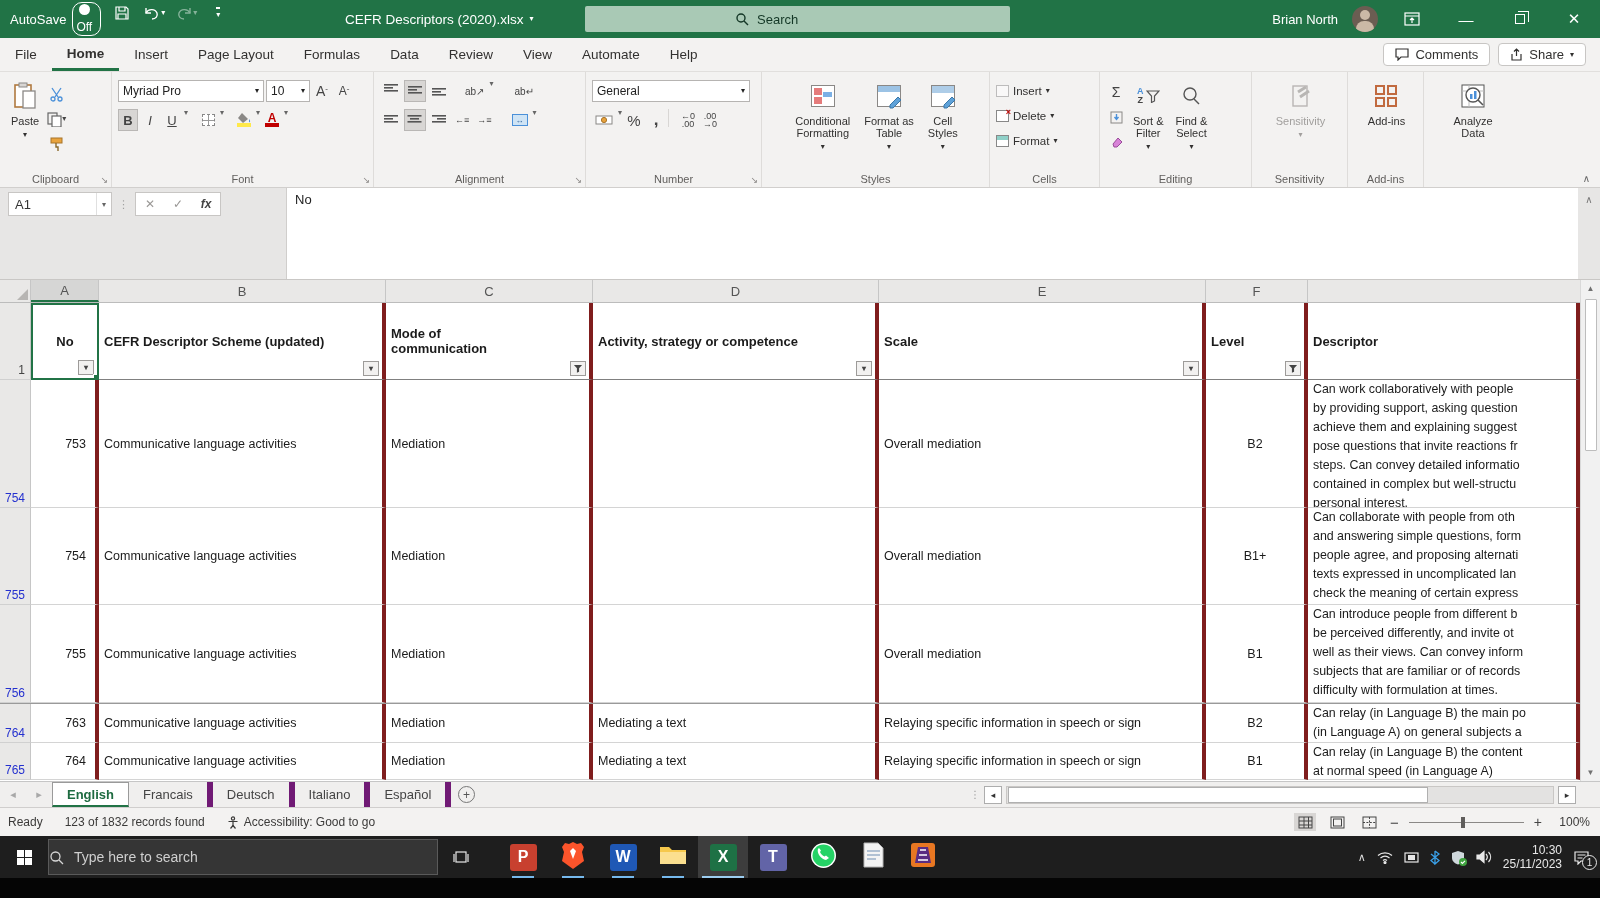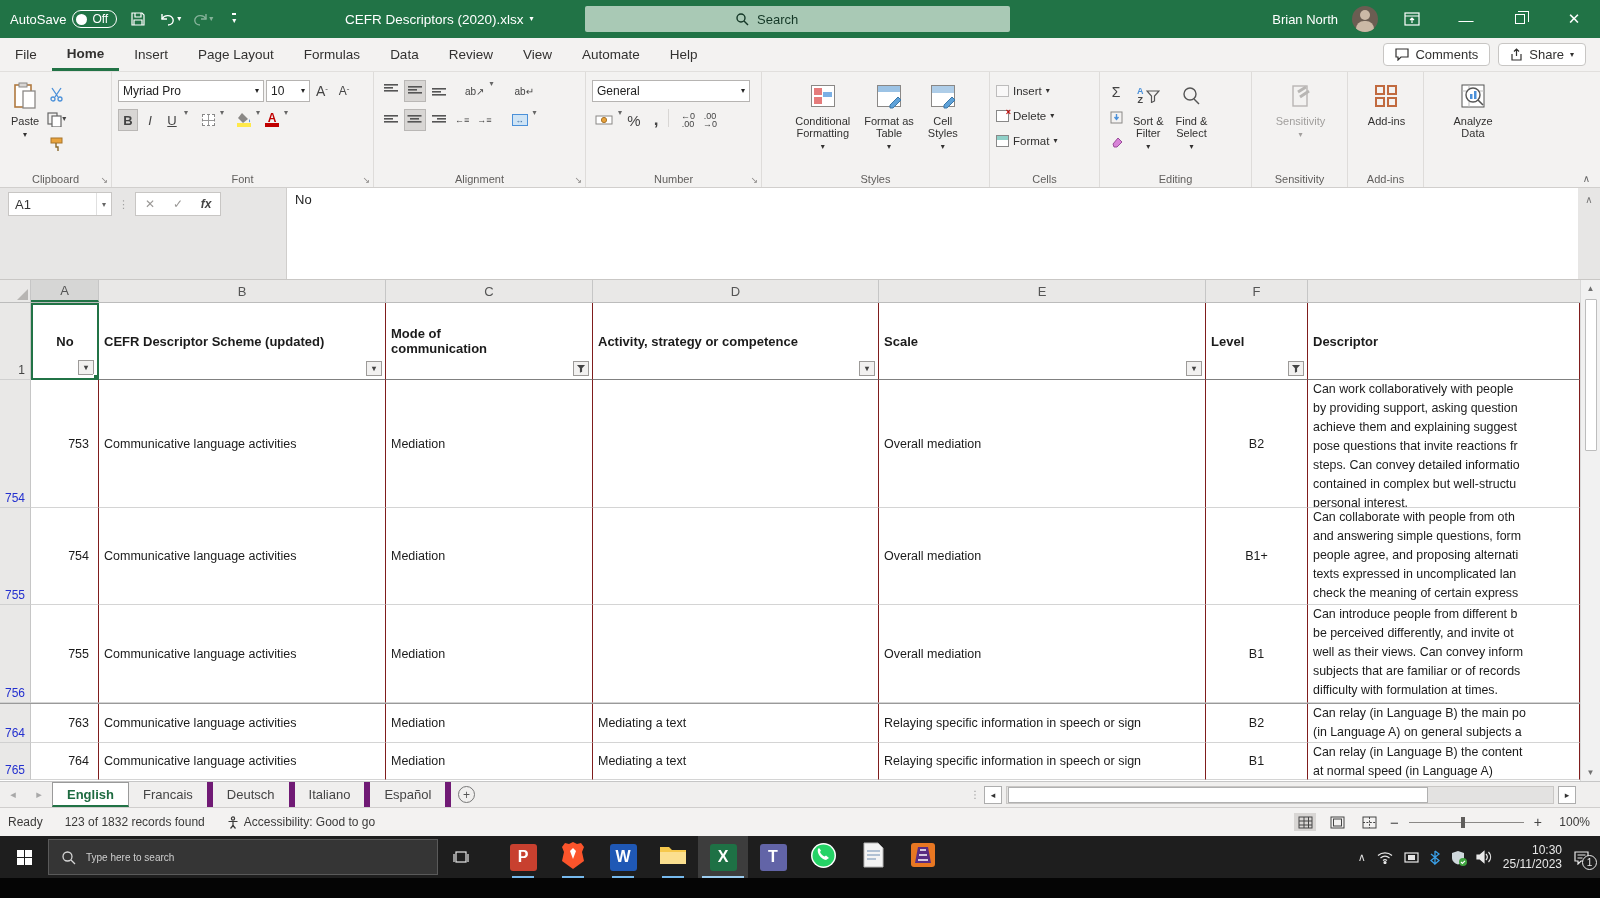--- a/index.html
+++ b/index.html
@@ -2,21 +2,21 @@
 <html><head>
 <meta charset="utf-8">
 <style>
   * { box-sizing: border-box; margin: 0; padding: 0; }
   html,body { width:1600px; height:900px; overflow:hidden; font-family:"Liberation Sans",sans-serif; background:#fff; }
 
   
   .titlebar{height:38px;background:#217346;color:#fff;display:flex;align-items:center;position:relative;font-size:13px;}
   .tb-left{display:flex;gap:10px;padding-left:10px;}
   .autosave{display:flex;align-items:center;gap:6px;}
-  .as-pill{display:flex;align-items:center;gap:5px;border:1px solid #fff;border-radius:10px;padding:1px 8px 1px 3px;font-size:12px;}
+  .as-pill{display:flex;align-items:center;gap:5px;border:1px solid #fff;border-radius:10px;padding:1px 8px 1px 3px;font-size:12px;flex-direction:column;}
   .as-knob{width:11px;height:11px;border-radius:50%;background:#fff;}
   .tb-ico{width:22px;height:22px;display:flex;align-items:center;justify-content:center;color:#fff;}
   .tb-ico svg{display:block;}
   .dim{opacity:.45;}
   .chev{font-size:8px;line-height:1;}
   .tb-title{position:absolute;left:345px;top:0;height:38px;display:flex;align-items:center;gap:6px;font-size:13.5px;}
   .tb-search{position:absolute;left:585px;top:6px;width:425px;height:26px;background:#a9c9b5;border-radius:2px;display:flex;align-items:center;gap:8px;padding-left:150px;color:#143726;}
   .tb-right{margin-left:auto;display:flex;align-items:center;gap:14px;padding-right:6px;}
   .avatar{width:26px;height:26px;border-radius:50%;background:#6b5d52;position:relative;overflow:hidden;}
   .avatar::before{content:"";position:absolute;left:8px;top:4px;width:10px;height:10px;border-radius:50%;background:#cbb9a6;}
@@ -66,21 +66,21 @@
   .sheetwrap{display:flex;height:501px;}
   .sheetmain{flex:1;display:flex;flex-direction:column;overflow:hidden;background:#fff;}
   .collet{height:23px;display:flex;background:#e9e8e7;border-bottom:1px solid #bcbcbc;font-size:13px;color:#555;}
   .corner{width:31px;border-right:1px solid #c6c6c6;position:relative;background:#e9e8e7;}
   .corner::after{content:"";position:absolute;right:2px;bottom:2px;border-left:11px solid transparent;border-bottom:11px solid #b7b5b3;}
   .clet{display:flex;align-items:center;justify-content:center;border-right:1px solid #c6c6c6;}
   .clet.sel{background:#d6d6d5;border-bottom:2px solid #217346;}
   .grow{display:flex;}
   .rowhead{width:31px;background:#e9e8e7;border-right:1px solid #c6c6c6;border-bottom:1px solid #d0d0d0;display:flex;align-items:flex-end;justify-content:flex-end;padding:0 5px 2px 0;font-size:12px;color:#444;}
   .rowhead.filt{color:#2430cf;}
-  .cell{border-right:1px solid #7f1d1d;border-bottom:1px solid #d4d4d4;overflow:hidden;font-size:12.5px;color:#1b1b1b;display:flex;align-items:center;padding-left:5px;}
+  .cell{border-right:4px solid #7f1d1d;border-bottom:1px solid #d4d4d4;overflow:hidden;font-size:12.5px;color:#1b1b1b;display:flex;align-items:center;padding-left:5px;}
   .hrow .cell{font-weight:bold;font-size:13px;position:relative;white-space:pre-line;line-height:15px;border-bottom:1px solid #808080;}
   .a1{border:2px solid #217346 !important;justify-content:center;padding-left:0;position:relative;}
   .fillhandle{position:absolute;right:-2px;bottom:-2px;width:6px;height:6px;background:#217346;border:1px solid #fff;}
   .filterbtn{position:absolute;right:3px;bottom:3px;width:16px;height:15px;background:#f2f1f0;border:1px solid #9d9b99;display:flex;align-items:center;justify-content:center;font-size:8px;color:#444;}
   .c-no{justify-content:flex-end;padding-right:9px;}
   .c-lvl{justify-content:center;padding-left:0;}
   .c-desc{align-items:flex-start;padding:0 0 0 5px;line-height:19px;font-size:12.4px;}
   .c-desc div{white-space:nowrap;}
   .vscroll{width:20px;background:#f1f1f1;border-left:1px solid #d9d9d9;display:flex;flex-direction:column;align-items:center;font-size:8px;color:#707070;}
   .vthumb{width:12px;height:152px;background:#fff;border:1px solid #bdbdbd;margin-top:6px;border-radius:1px;}
@@ -107,21 +107,21 @@
   .zoomline{width:115px;height:1px;background:#8a8886;position:relative;}
   .zoomknob{position:absolute;left:52px;top:-5px;width:4px;height:11px;background:#5f5d5b;}
   .acc{display:flex;align-items:center;gap:5px;}
 
   
   .taskbar{height:42px;background:#1e1e1e;display:flex;align-items:stretch;color:#e8e8e8;}
   .blackstrip{height:20px;background:#050505;}
   .startbtn{width:48px;display:flex;align-items:center;justify-content:center;}
   .winlogo{display:grid;grid-template-columns:7px 7px;grid-template-rows:7px 7px;gap:1px;}
   .winlogo i{background:#fff;}
-  .tsearch{width:390px;background:#353535;border:1px solid #5a5a5a;display:flex;align-items:center;gap:10px;padding-left:12px;font-size:10px;color:#cfcfcf;margin:3px 0;}
+  .tsearch{width:390px;background:#353535;border:1px solid #5a5a5a;display:flex;align-items:center;gap:10px;font-size:14px;color:#cfcfcf;margin:3px 0;}
   .tv{width:46px;display:flex;align-items:center;justify-content:center;}
   .apps{display:flex;margin-left:14px;}
   .app{width:50px;display:flex;align-items:center;justify-content:center;position:relative;}
   .app.active{background:rgba(255,255,255,.14);}
   .app .ul{position:absolute;bottom:0;left:14px;right:14px;height:2px;background:#76b9ed;}
   .app.active .ul{left:4px;right:4px;background:#9ccdf0;}
   .appsq{width:27px;height:27px;border-radius:3px;display:flex;align-items:center;justify-content:center;font-weight:bold;font-size:16px;color:#fff;}
   .tray{margin-left:auto;display:flex;align-items:center;gap:11px;padding-right:10px;}
   .clock{text-align:right;font-size:12px;line-height:14px;}
   .notif{position:relative;display:flex;align-items:center;}

